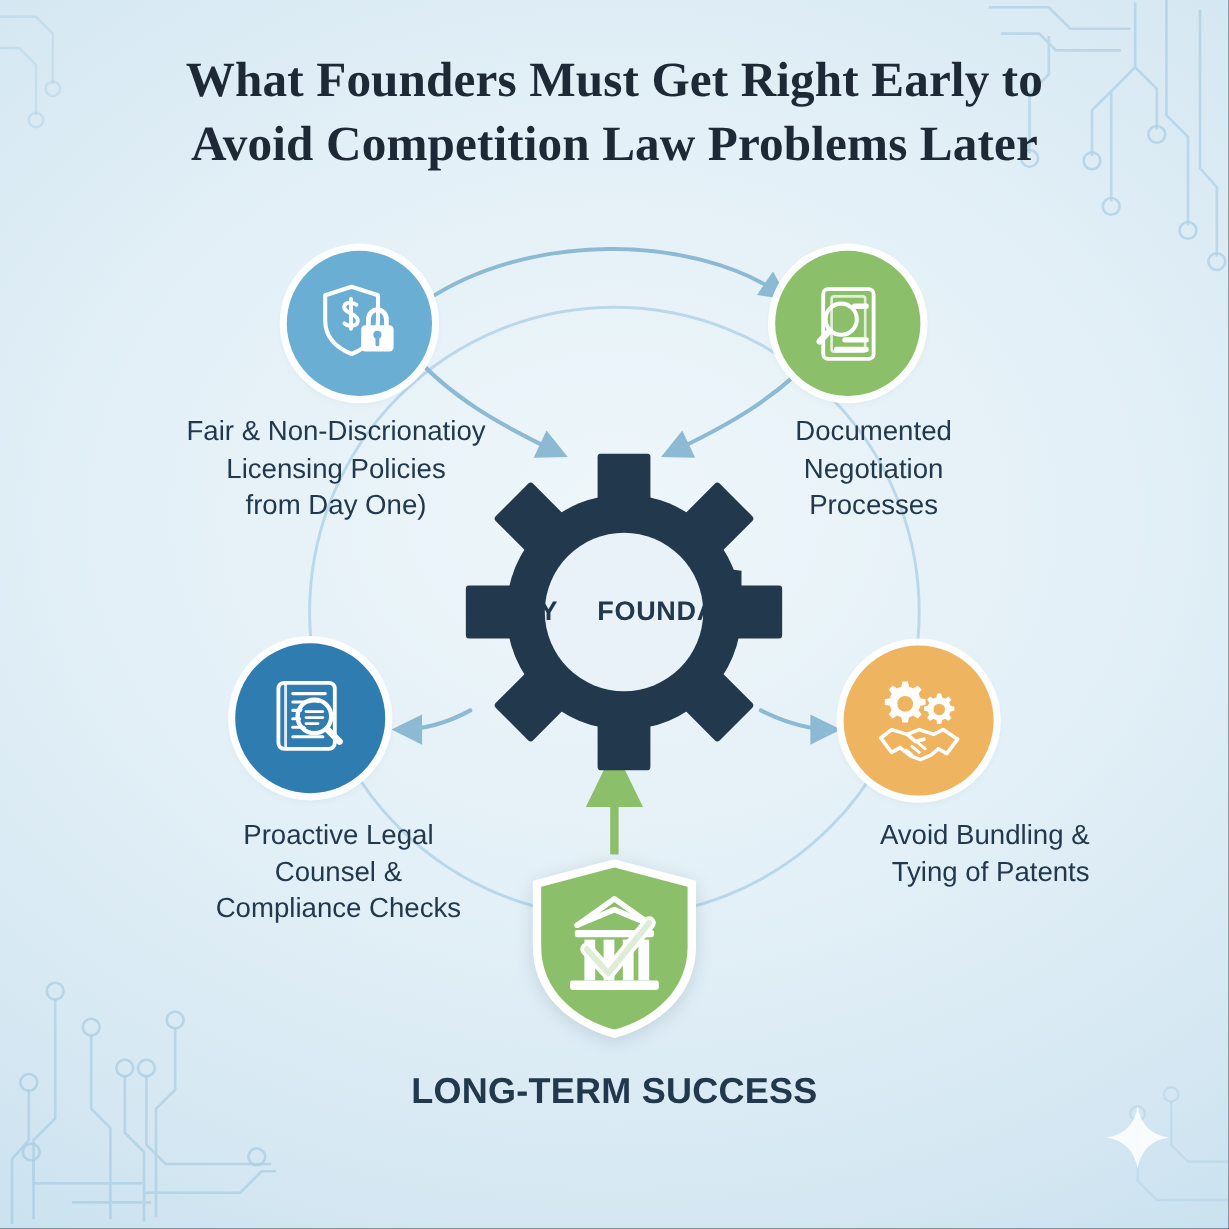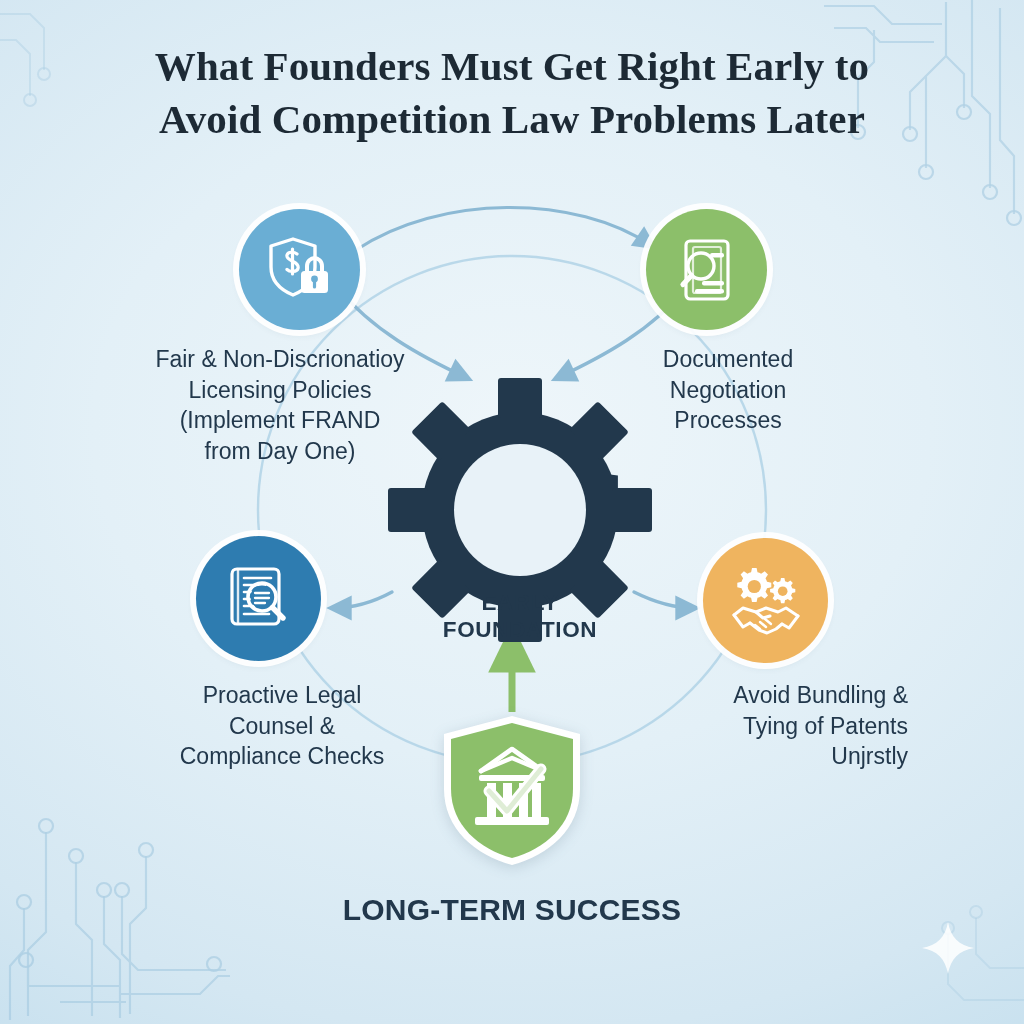--- a/index.html
+++ b/index.html
@@ -99,23 +99,23 @@
     left: 388px;
     top: 378px;
     width: 264px;
     height: 264px;
   }
   .gear-text {
     position: absolute;
     left: 0; top: 0;
     width: 264px; height: 264px;
     display: flex;
-    flex-direction: column;
+    flex-direction: row;
     align-items: center;
-    justify-content: flex-end;
+    justify-content: space-between;
     gap: 3px;
   }
   .gear-text span {
     font-size: 22.5px;
     font-weight: 700;
     color: #22384c;
     letter-spacing: 0.6px;
     line-height: 1.06;
   }
 
@@ -377,40 +377,38 @@
         </g>
 
         <path d="M52 78 L70 98 L104 56" fill="none" stroke="#ffffff" stroke-width="11" stroke-linecap="round" stroke-linejoin="round"></path>
         <path d="M52 78 L70 98 L104 56" fill="none" stroke="#8cbf6a" stroke-width="5" stroke-linecap="round" stroke-linejoin="round" opacity="0.28"></path>
       </svg>
     </div>
 
     <div class="label label-tl">
       <div>Fair &amp; Non-Discrionatioy</div>
       <div>Licensing Policies</div>
-      <div>(Implement FRAND</div>
       <div>from Day One)</div>
     </div>
 
     <div class="label label-tr">
       <div>Documented</div>
       <div>Negotiation</div>
       <div>Processes</div>
     </div>
 
     <div class="label label-bl">
       <div>Proactive Legal</div>
       <div>Counsel &amp;</div>
       <div>Compliance Checks</div>
     </div>
 
     <div class="label label-br">
       <div>Avoid Bundling &amp;</div>
       <div>Tying of Patents</div>
-      <div>Unjrstly</div>
     </div>
   </div>
 
   <div class="footer">
     <div class="footer-line">LONG-TERM SUCCESS</div>
   </div>
 
 </div>
 
 </body></html>

